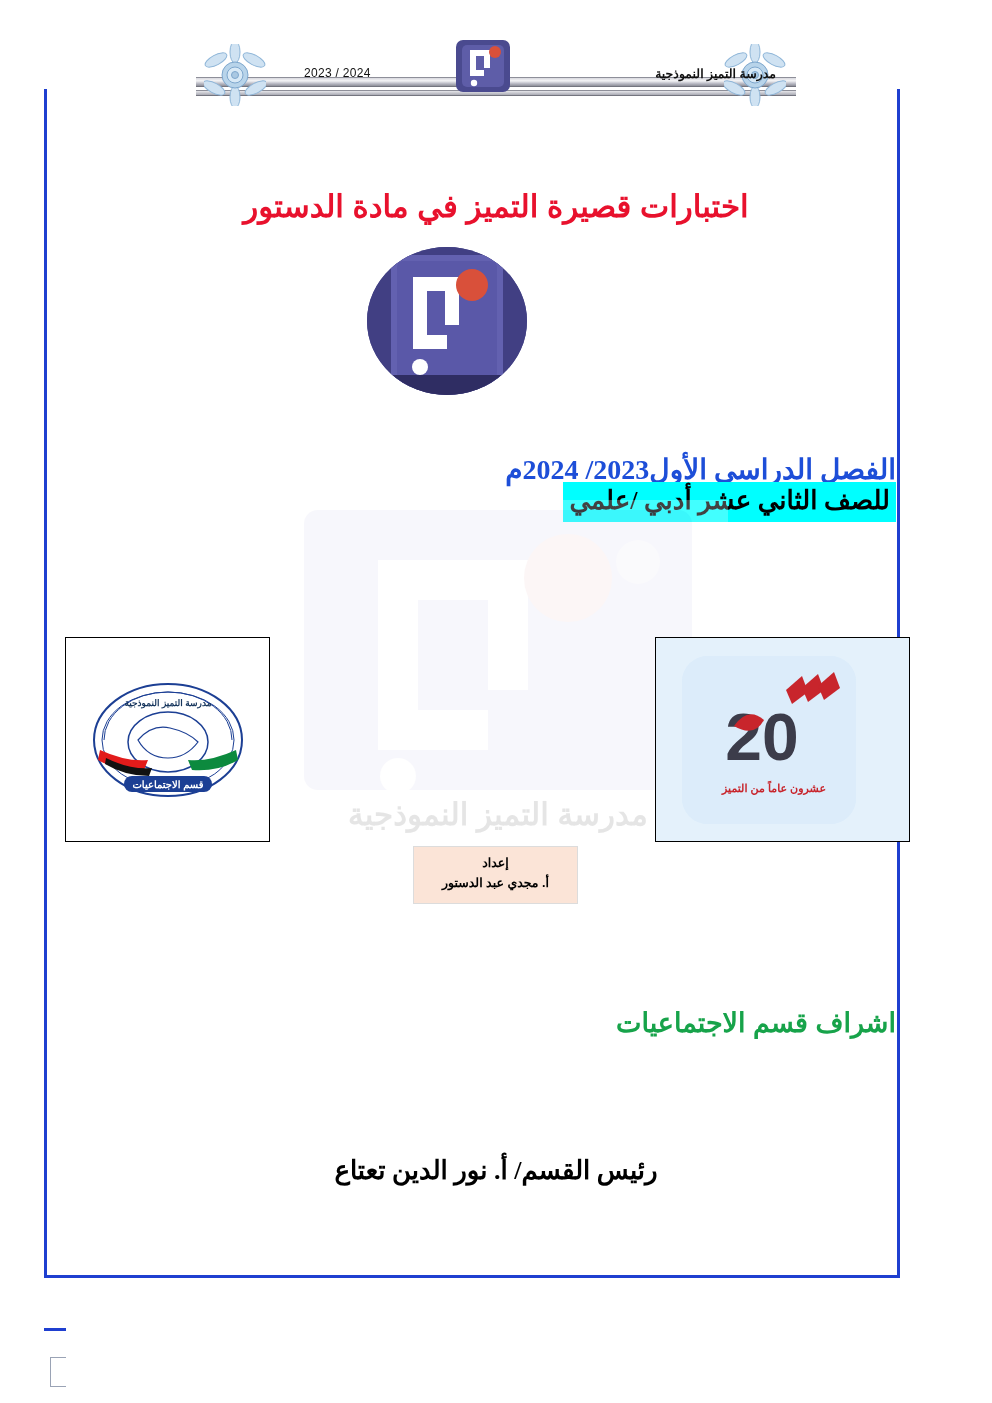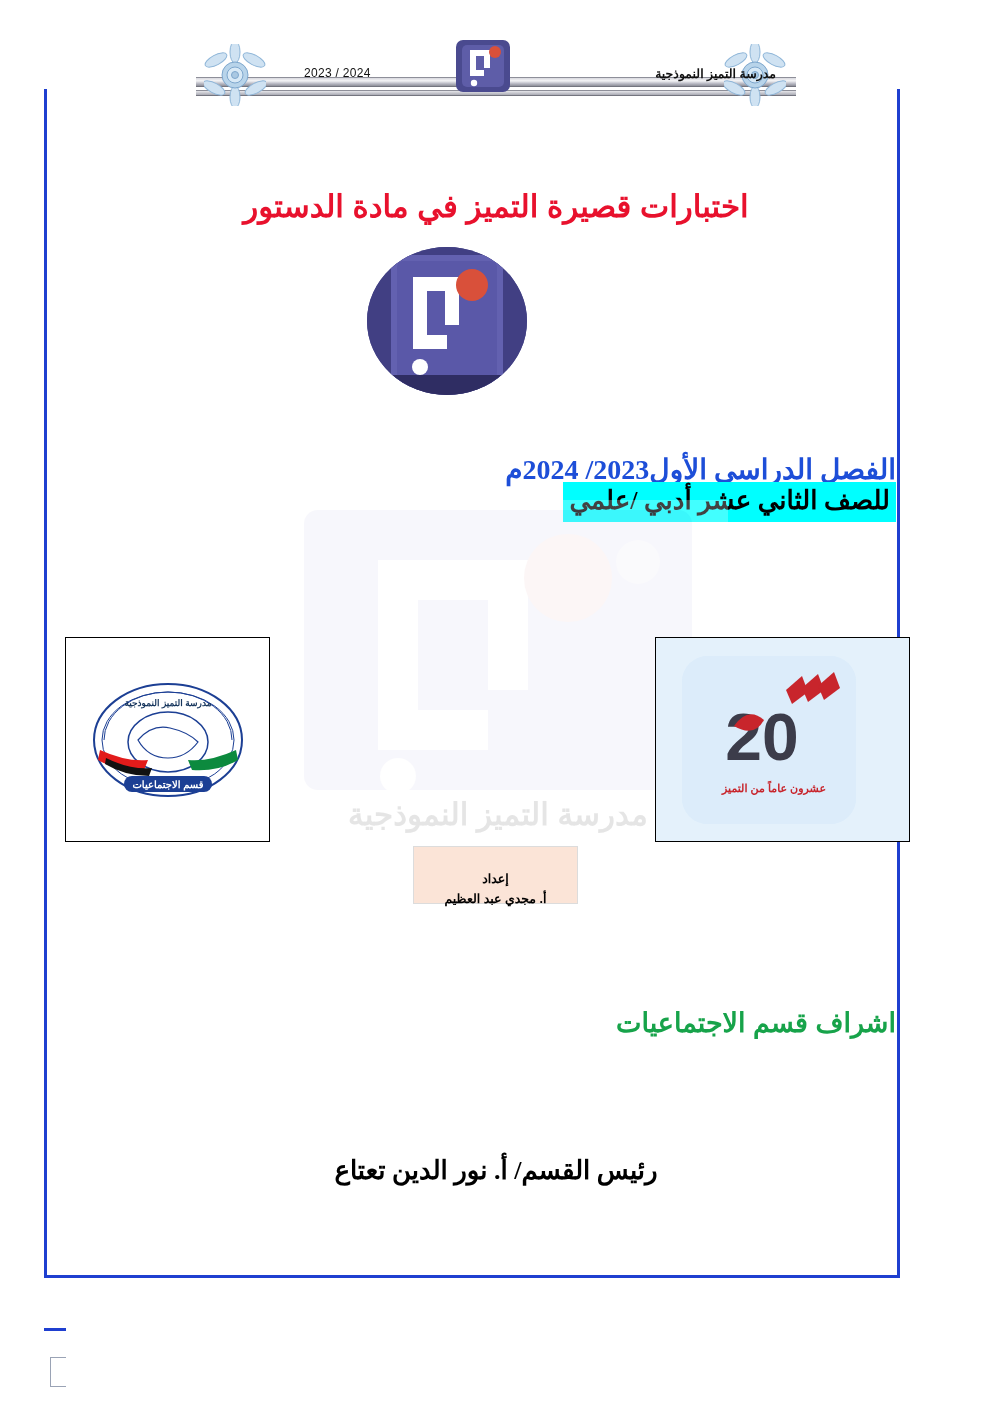--- a/index.html
+++ b/index.html
@@ -251,21 +251,20 @@
     box-sizing: border-box;
     text-align: center;
     padding-top: 7px;
     font-family: "Liberation Sans", sans-serif;
   }
   .prep-label {
     font-size: 12.5px;
     font-weight: bold;
     color: #000000;
     line-height: 1.5;
-    margin-top: 16px;
   }
   .prep-name {
     font-size: 12.5px;
     font-weight: bold;
     color: #000000;
     line-height: 1.6;
   }
 
   
   .supervision {
@@ -423,17 +422,17 @@
       </g>
       <text x="80" y="104" text-anchor="middle" font-family="Liberation Sans, sans-serif" font-size="66" font-weight="bold" fill="#3c3c4a">20</text>
       <path d="M52 70 q14 -20 30 -6 q-10 18 -30 6 z" fill="#c8252c"></path>
       <text x="92" y="136" text-anchor="middle" font-family="Liberation Sans, sans-serif" font-size="11" font-weight="bold" fill="#c8252c">عشرون عاماً من التميز</text>
     </svg>
   </div>
 </div>
 
 <div class="prep-box">
   <div class="prep-label">إعداد</div>
-  <div class="prep-name">أ. مجدي عبد العظيم</div>
+  <div class="prep-name">أ. مجدي عبد الدستور</div>
 </div>
 
 <div class="supervision">اشراف قسم الاجتماعيات</div>
 <div class="head-line">رئيس القسم/ أ. نور الدين تعتاع</div>
 
 </body></html>

